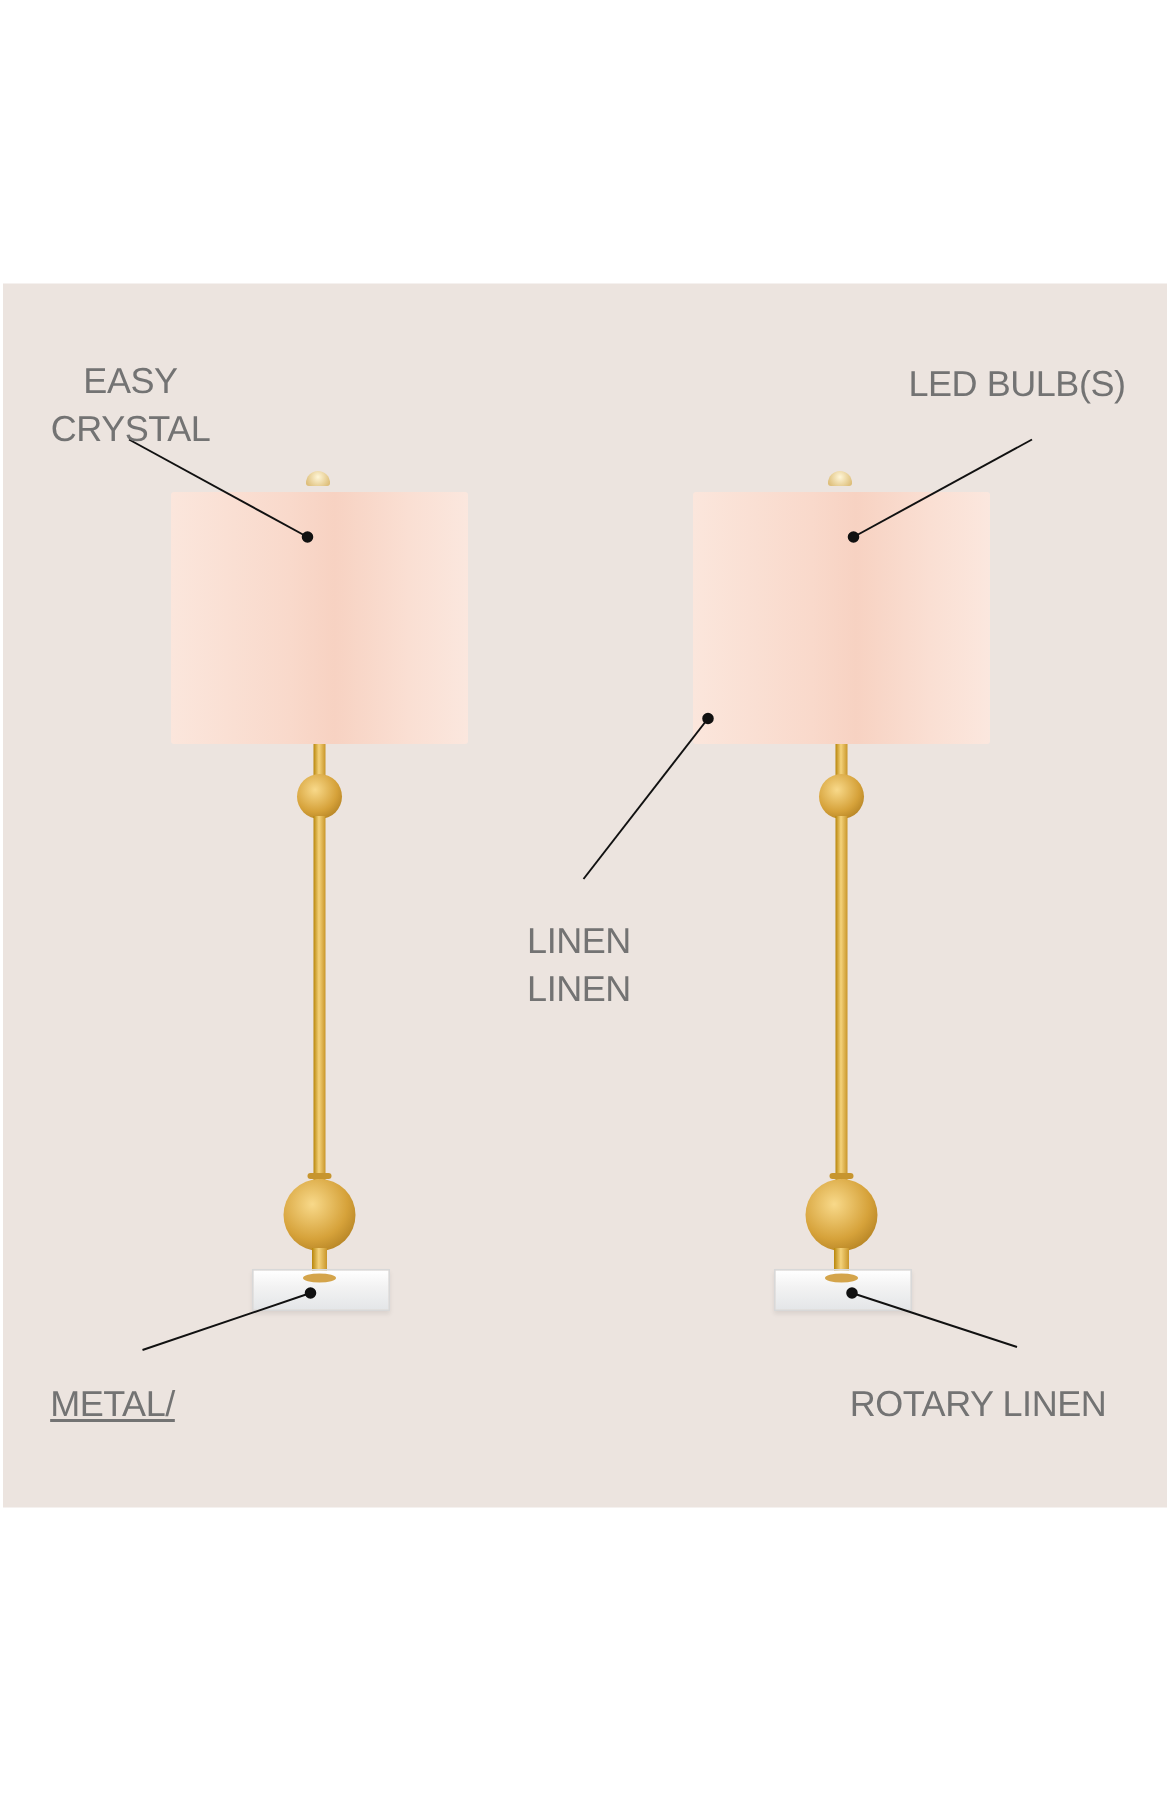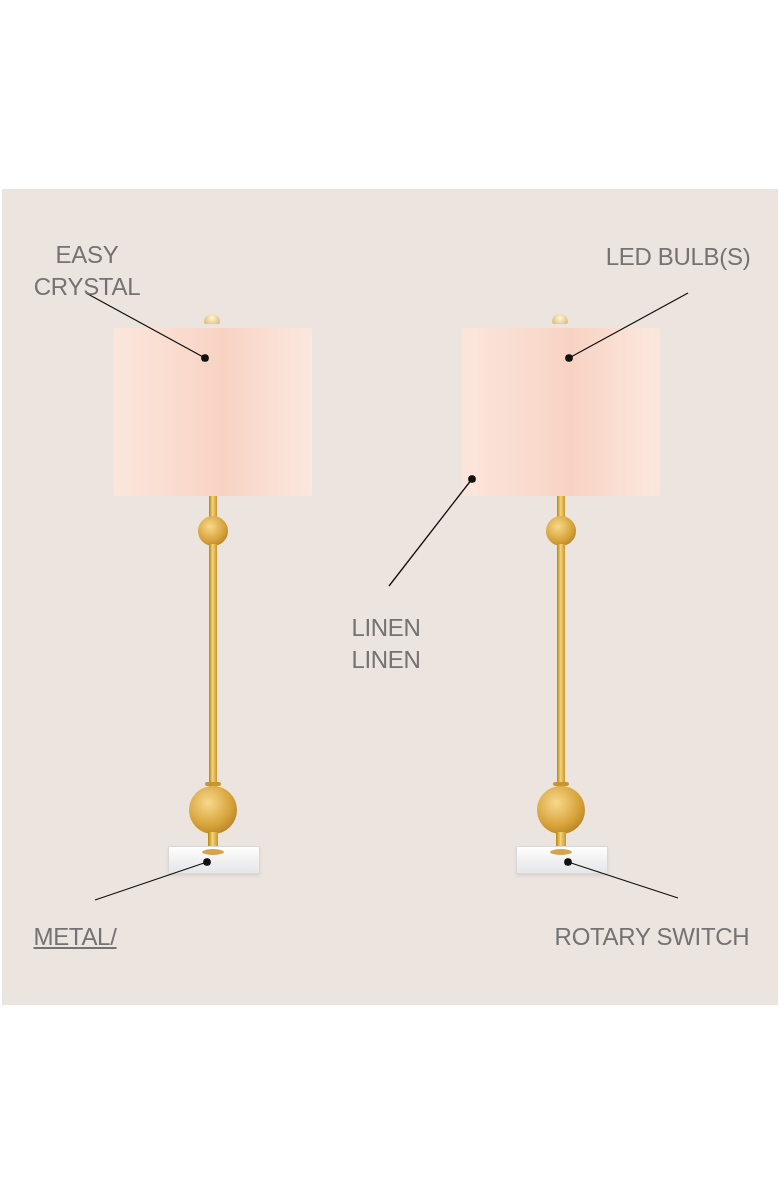--- a/index.html
+++ b/index.html
@@ -82,14 +82,14 @@
 <div class="label" style="left:316px;top:597px;width:140px;">
   <div>LINEN</div>
   <div>LINEN</div>
 </div>
 
 <div class="label" style="left:10px;top:906px;width:130px;text-decoration:underline;">
   <div>METAL/</div>
 </div>
 
 <div class="label" style="left:540px;top:906px;width:224px;">
-  <div>ROTARY SWITCH</div>
+  <div>ROTARY LINEN</div>
 </div>
 
 </body></html>

